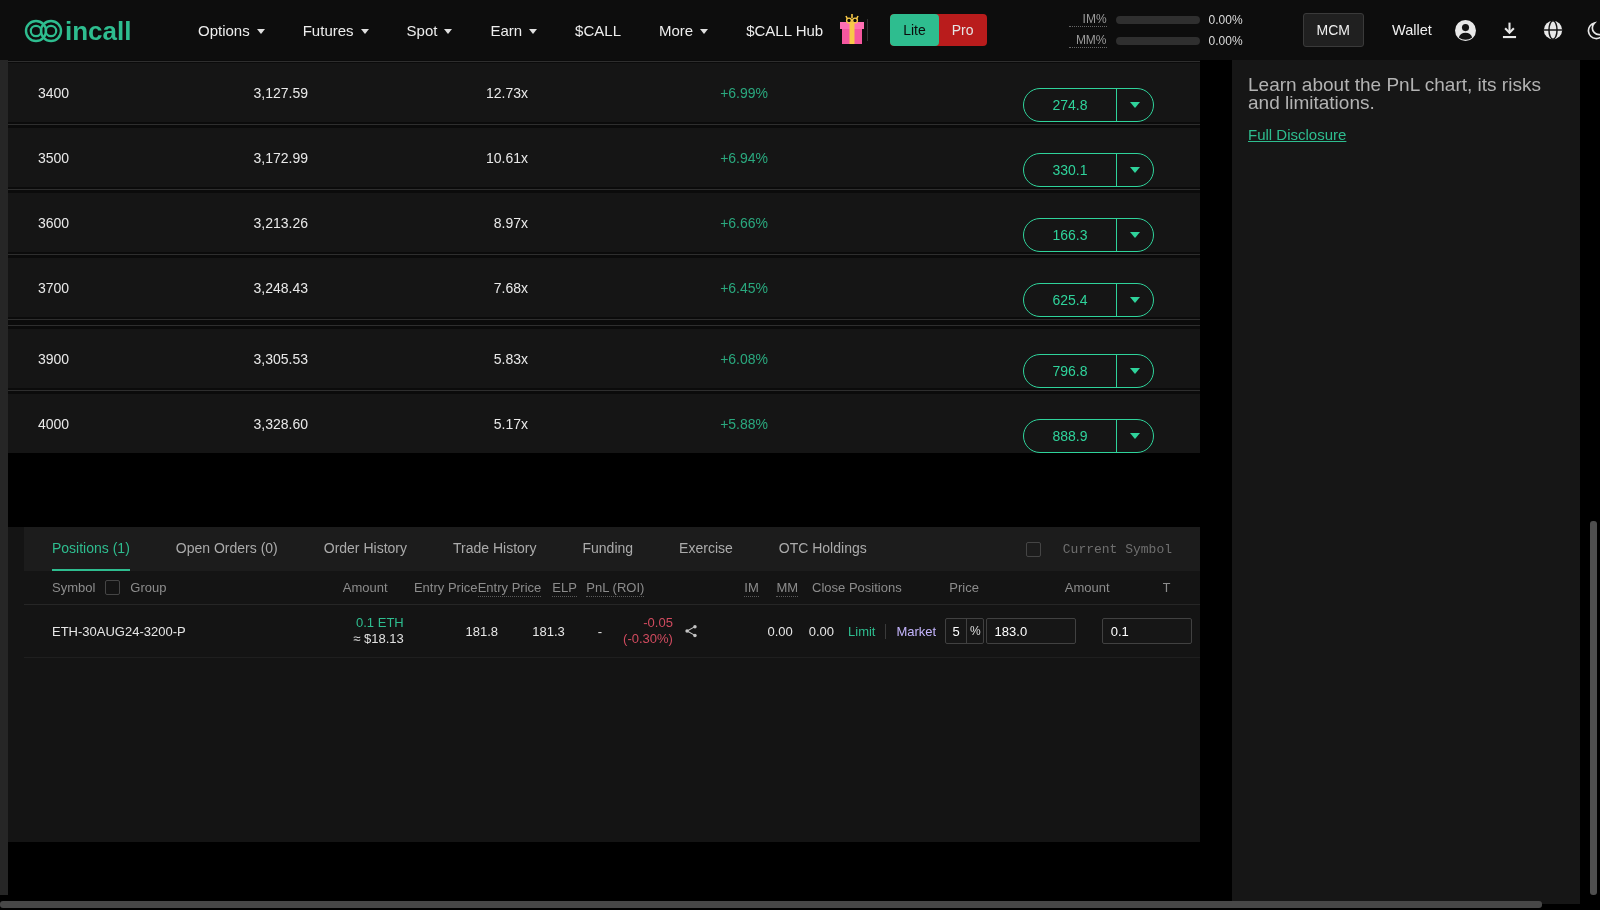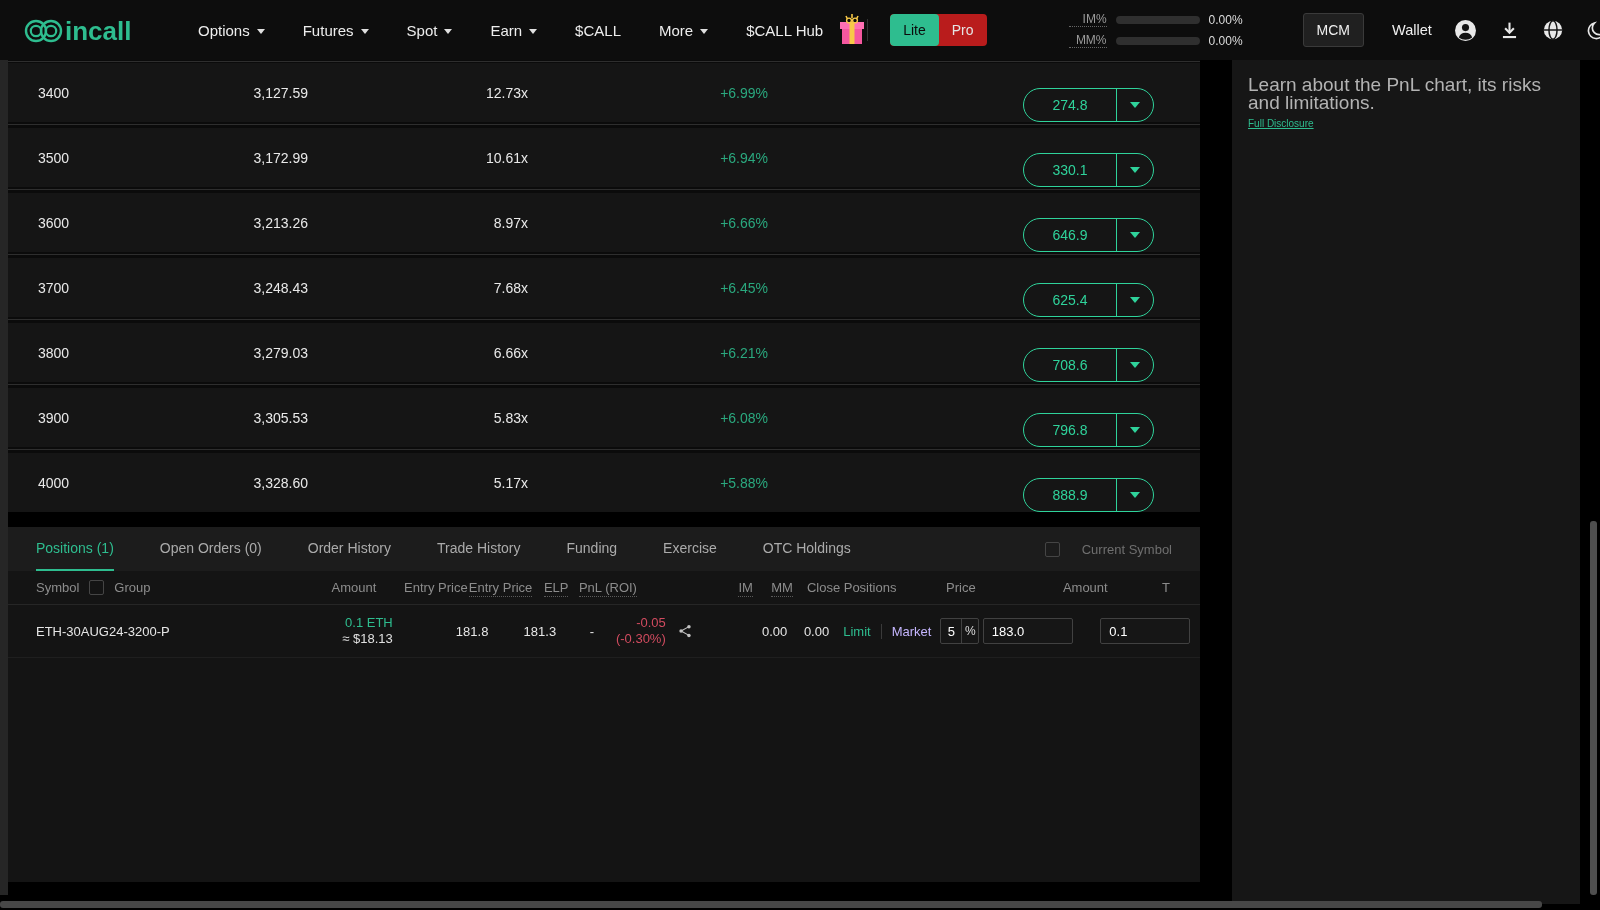--- a/index.html
+++ b/index.html
@@ -50,26 +50,26 @@
   .c-spacer { flex:1; }
   .c-btn    { margin-right:46px;margin-top:25px; }
   .pill-btn { width:131px; height:34px; border:1px solid #2fd39b; border-radius:17px;
               display:flex; align-items:center; cursor:pointer; background:transparent; }
   .pill-val { flex:1; text-align:center; color:#2fd39b; font-size:14px; }
   .pill-div { width:1px; height:100%; background:#2fd39b; }
   .pill-caret-zone { width:36px; display:flex; align-items:center; justify-content:center; }
   .pill-caret { width:0; height:0; border-left:5px solid transparent; border-right:5px solid transparent; border-top:6px solid #2fd39b; }
 
   
-  .pos-panel { position:absolute; top:467px; left:0; width:100%; height:355px; background:#141414; overflow:hidden; }
+  .pos-panel { position:absolute; top:467px; left:0; width:100%; height:315px; background:#141414; overflow:hidden;padding-left:16px; }
   .tabs-row { height:44px; background:#1c1c1c; display:flex; align-items:center; padding:0 28px; gap:46px; }
   .tab { height:100%; display:flex; align-items:center; font-size:14px; color:#ababab; cursor:pointer;
          border-bottom:2px solid transparent; white-space:nowrap; }
   .tab.active { color:#2ebd8f; border-bottom-color:#2ebd8f; font-weight:500; }
-  .current-symbol { margin-left:auto; display:flex; align-items:center; gap:22px; }
+  .current-symbol { margin-left:auto; display:flex; align-items:center; gap:22px;font-family:Liberation Mono, monospace; }
   .checkbox { width:15px; height:15px; border:1px solid #454545; border-radius:2px; background:transparent; cursor:pointer; }
   .current-symbol-label { font-size:13px; color:#6f6f6f; white-space:nowrap; }
 
   .pos-header { height:34px; display:flex; align-items:center; padding-left:28px; font-size:13px; color:#8c8c8c;
                 border-bottom:1px solid #262626; }
   .dotted { border-bottom:1px dotted #5a5a5a; padding-bottom:1px; }
   .pos-row { height:53px; display:flex; align-items:center; padding-left:28px; font-size:13px; color:#e6e6e6;
              border-bottom:1px solid #1f1f1f; }
 
   .pc-symbol { width:270px; display:flex; align-items:center; gap:10px; }
@@ -96,21 +96,21 @@
   .close-div { width:1px; height:15px; background:#3a3a3a; margin:0 10px; }
   .pct-box { display:flex; align-items:center; border:1px solid #414141; border-radius:2px; height:26px; margin-left:9px; background:#161616; }
   .pct-val { width:20px; text-align:center; color:#fff; font-size:13px; }
   .pct-sign { width:17px; text-align:center; color:#ddd; font-size:12px; border-left:1px solid #414141; line-height:24px; height:24px; }
   .cell-input { width:90px; height:26px; background:#161616; border:1px solid #414141; border-radius:2px;
                 color:#fff; font-size:13px; padding:0 8px; font-family:"Liberation Sans", sans-serif; outline:none; }
 
   
   .sidebar { position:absolute; left:1232px; top:60px; width:348px; height:844px; background:#161616; padding:16px 16px; }
   .disclosure-text { font-size:19px; color:#b3b3b3; line-height:18px; }
-  .disclosure-link { display:inline-block; margin-top:6px; font-size:10px; color:#2ebd8f; text-decoration:underline; cursor:pointer; }
+  .disclosure-link { display:inline-block; margin-top:14px; font-size:15px; color:#2ebd8f; text-decoration:underline; cursor:pointer; }
 
   
   .vbar-page { position:absolute; left:1590px; top:521px; width:7px; height:374px; background:#4f4f4f; border-radius:3px; }
   .hbar-page { position:absolute; left:0; top:901px; width:1542px; height:7px; background:#474747; border-radius:3px; }
 </style>
 </head>
 <body>
 
 <div class="screen">
 
@@ -256,21 +256,21 @@
       <div class="opt-sep"></div>
 
       <div class="opt-row">
         <span class="c-strike">3600</span>
         <span class="c-price">3,213.26</span>
         <span class="c-lev">8.97x</span>
         <span class="c-roi">+6.66%</span>
         <span class="c-spacer"></span>
         <span class="c-btn">
           <span class="pill-btn">
-            <span class="pill-val">646.9</span>
+            <span class="pill-val">166.3</span>
             <span class="pill-div"></span>
             <span class="pill-caret-zone">
                 <span class="pill-caret"></span>
               </span>
           </span>
         </span>
       </div>
       <div class="opt-sep"></div>
 
       <div class="opt-row">
@@ -284,36 +284,20 @@
             <span class="pill-val">625.4</span>
             <span class="pill-div"></span>
             <span class="pill-caret-zone">
                 <span class="pill-caret"></span>
               </span>
           </span>
         </span>
       </div>
       <div class="opt-sep"></div>
 
-      <div class="opt-row">
-        <span class="c-strike">3800</span>
-        <span class="c-price">3,279.03</span>
-        <span class="c-lev">6.66x</span>
-        <span class="c-roi">+6.21%</span>
-        <span class="c-spacer"></span>
-        <span class="c-btn">
-          <span class="pill-btn">
-            <span class="pill-val">708.6</span>
-            <span class="pill-div"></span>
-            <span class="pill-caret-zone">
-                <span class="pill-caret"></span>
-              </span>
-          </span>
-        </span>
-      </div>
       <div class="opt-sep"></div>
 
       <div class="opt-row">
         <span class="c-strike">3900</span>
         <span class="c-price">3,305.53</span>
         <span class="c-lev">5.83x</span>
         <span class="c-roi">+6.08%</span>
         <span class="c-spacer"></span>
         <span class="c-btn">
           <span class="pill-btn">

